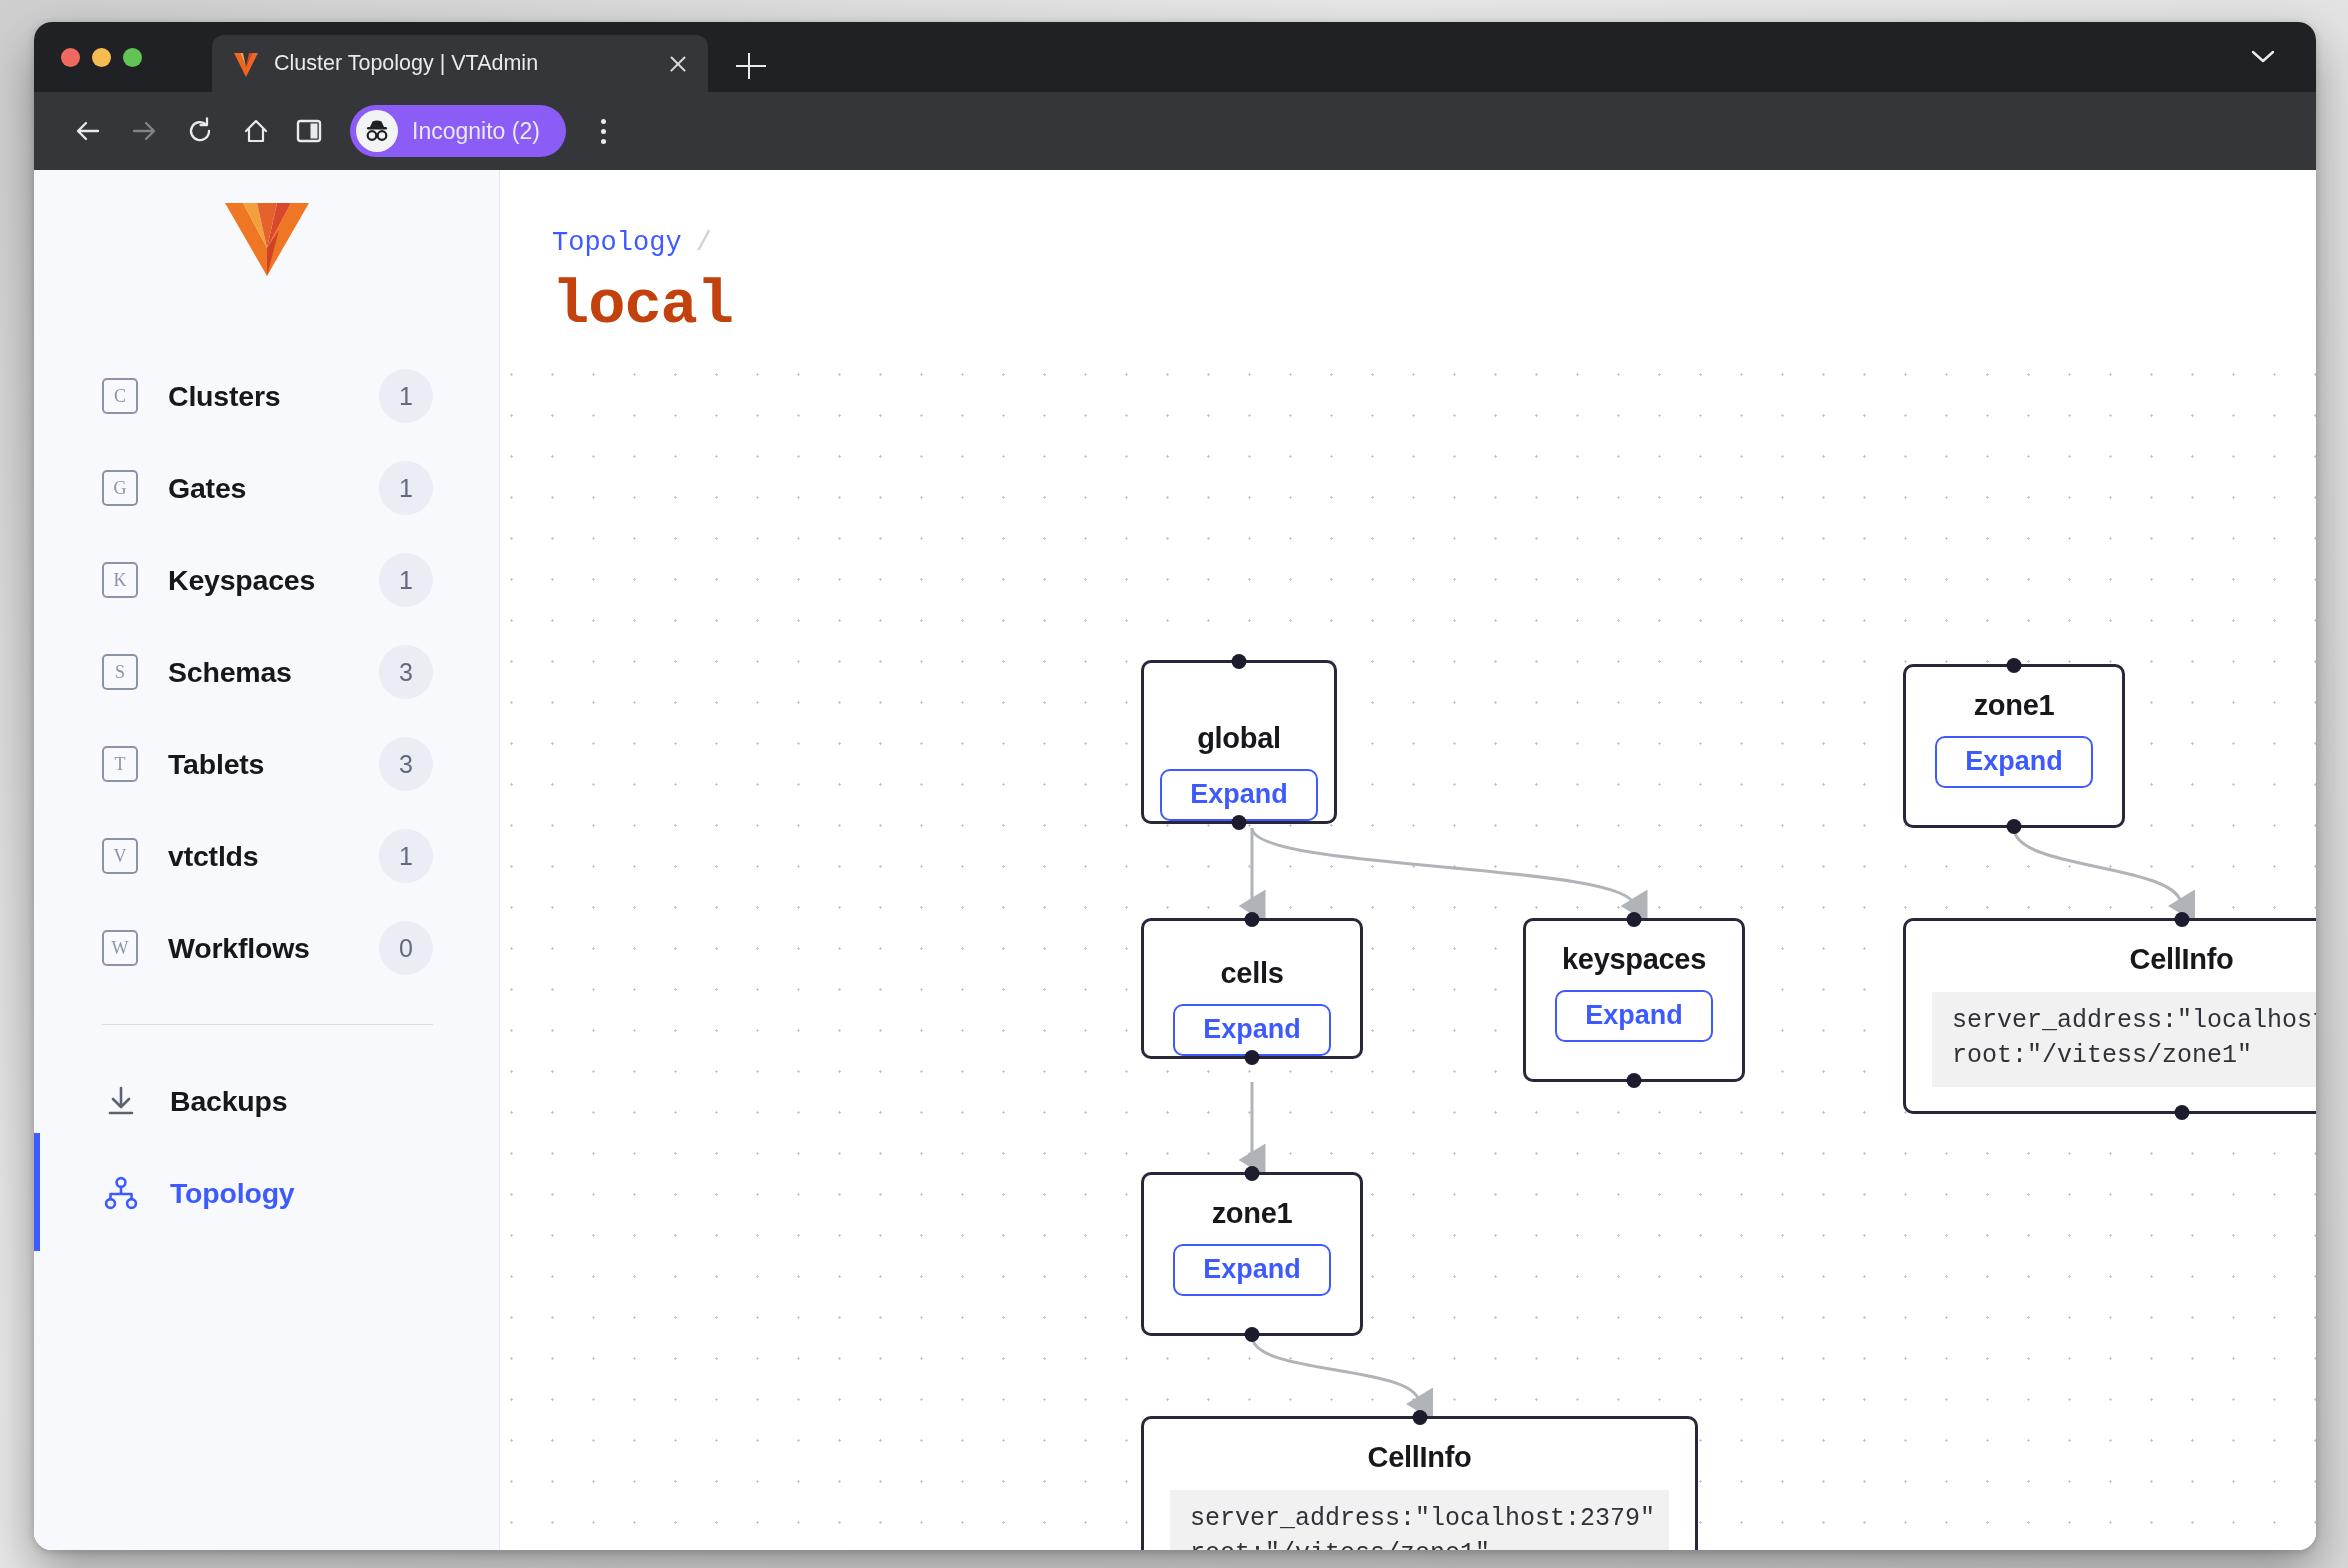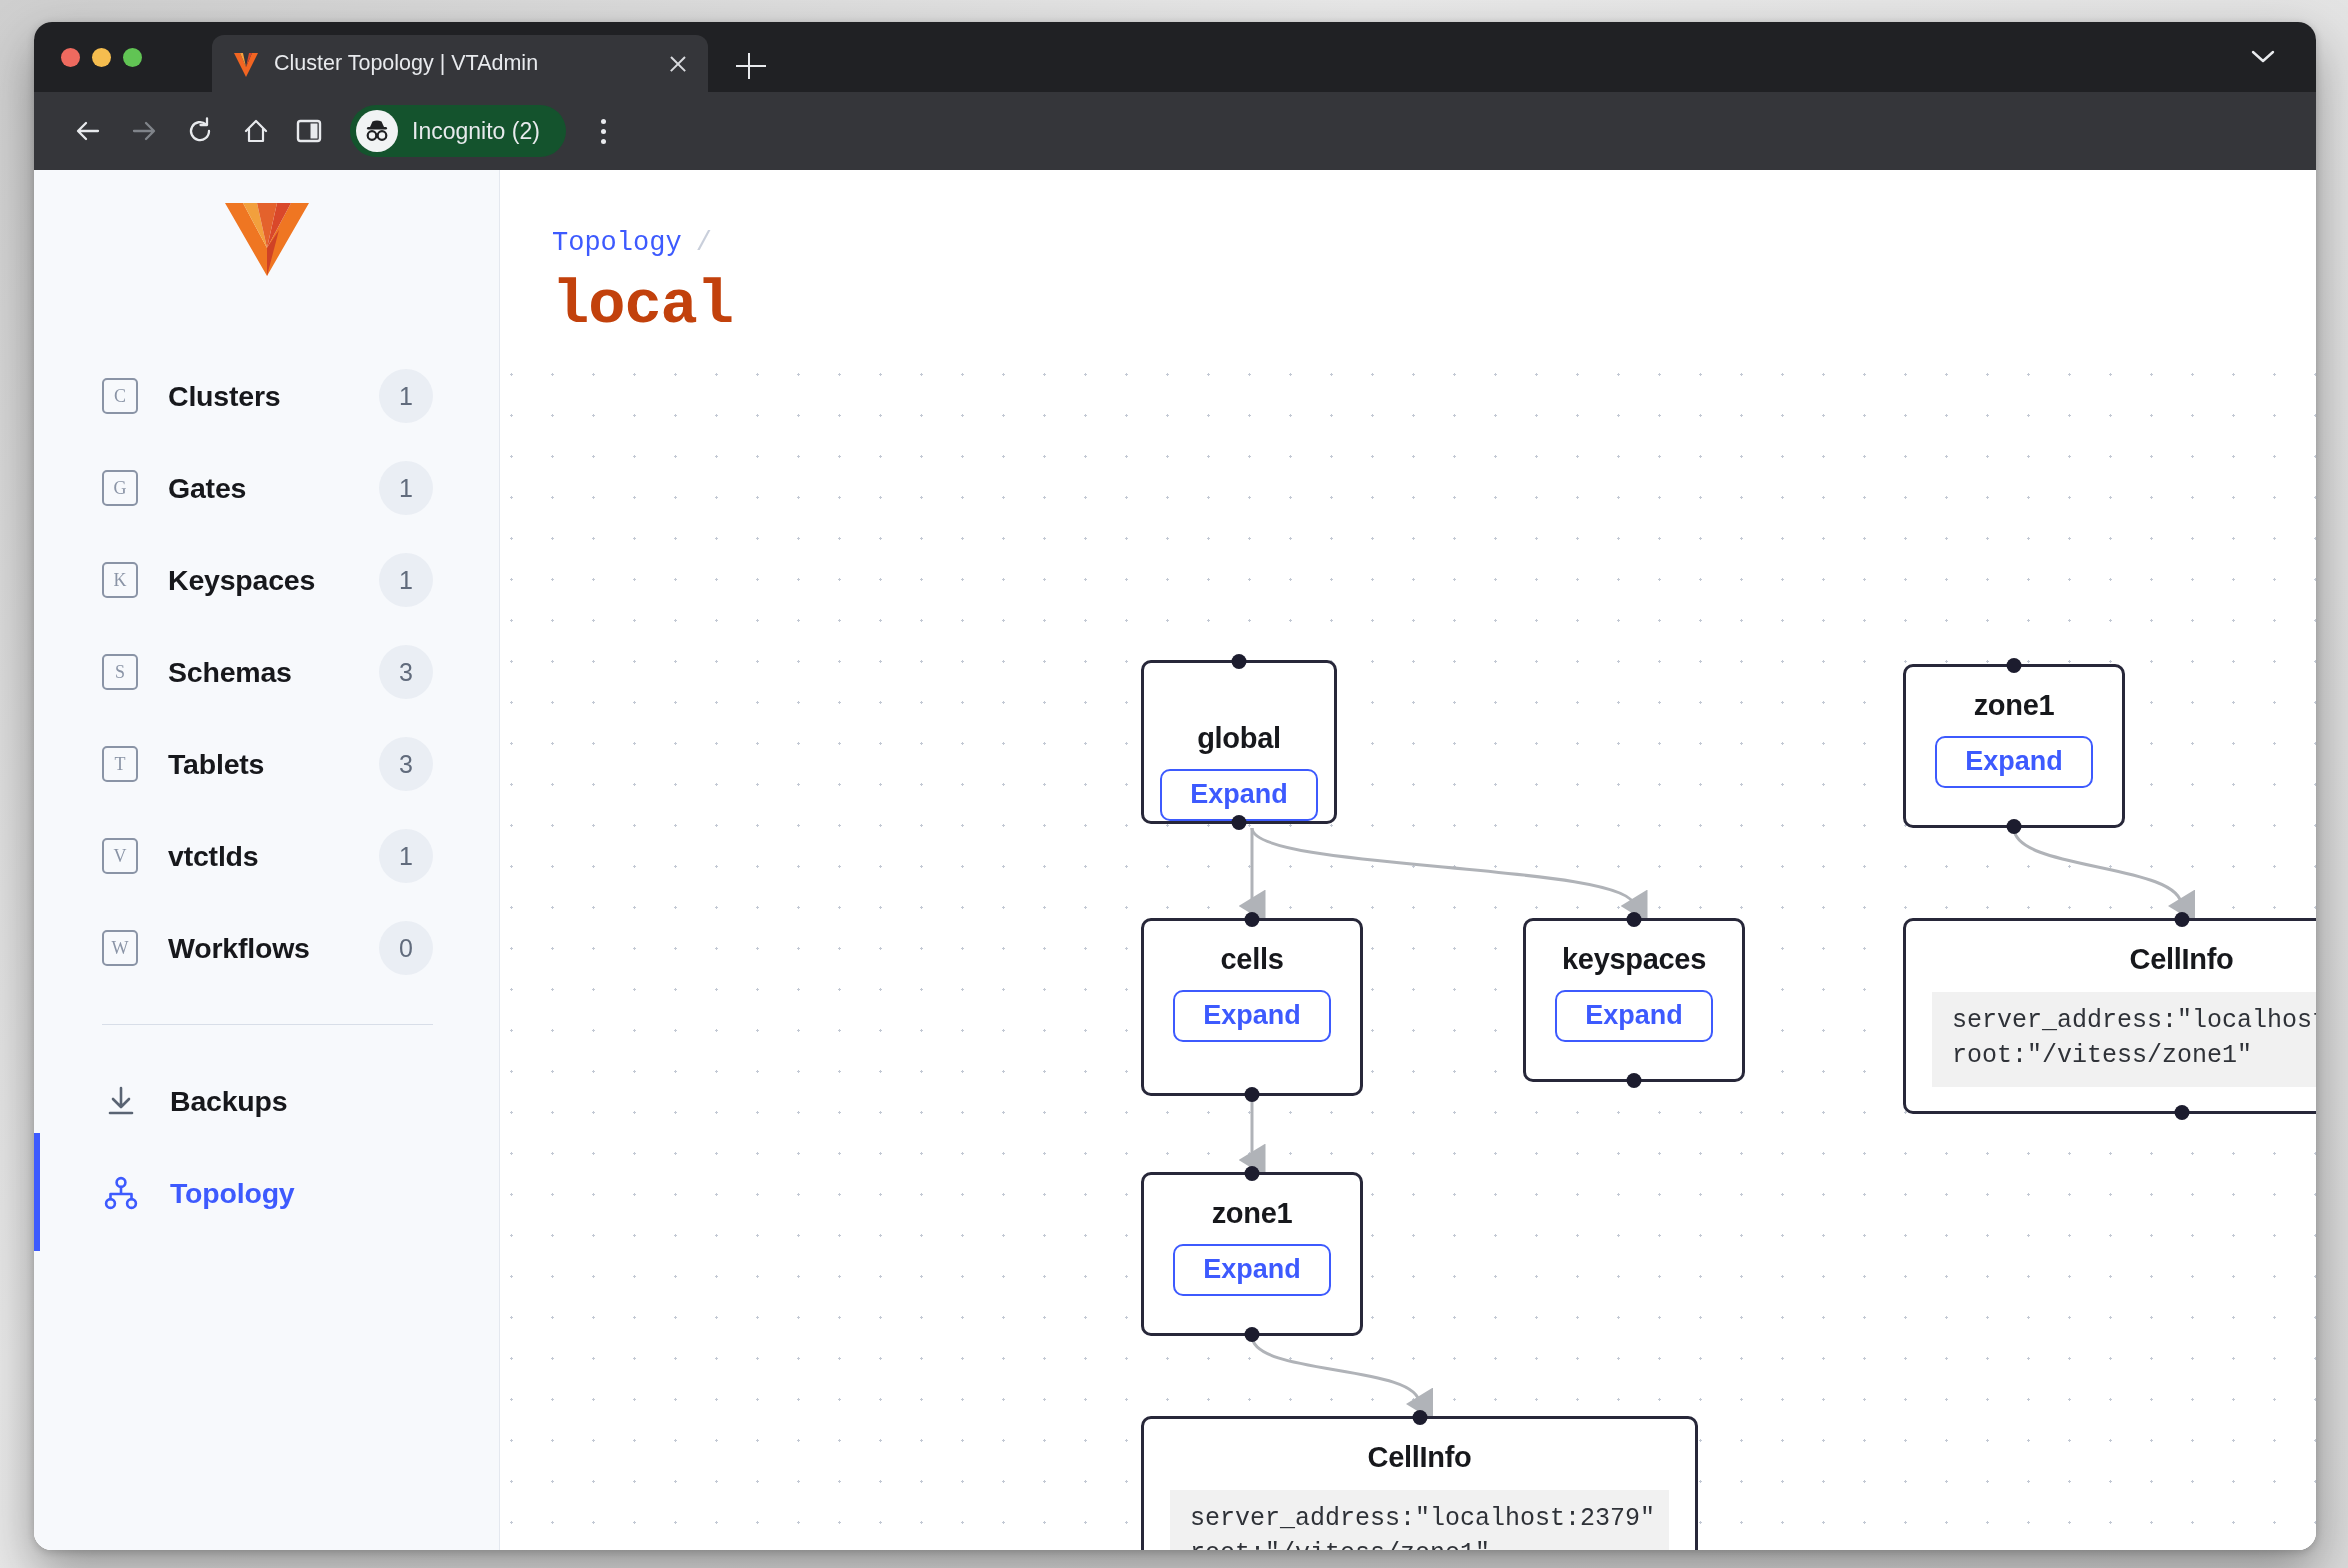--- a/index.html
+++ b/index.html
@@ -130,21 +130,21 @@
     overflow: hidden;
     flex: 1 1 auto;
   }
   #omnibox-url .host { color: #ffffff; }
   #bookmark-star { width: 40px; height: 40px; flex: 0 0 auto; margin-right: 4px; }
 
   #side-panel-button { width: 46px; height: 46px; display:flex; align-items:center; justify-content:center; }
 
   #incognito-pill {
     height: 52px;
-    background: #14532d;
+    background: #8b5cf6;
     border-radius: 26px;
     display: flex;
     align-items: center;
     padding: 0 26px 0 6px;
     margin-left: 14px;
     gap: 14px;
   }
   #incognito-avatar {
     width: 42px; height: 42px; border-radius: 50%;
     background: #f1f3f4;
@@ -527,21 +527,21 @@
               <path d="M1514 458 C 1514 500.9 1681.5 493.1 1681.5 536" stroke="#b0b3b8" stroke-width="3" fill="none" marker-end="url(#arrowhead)"></path>
             </g>
         </svg>
         <div id="nodes-layer">
             <div class="topo-node" style="left: 641px; top: 290px; width: 196px; height: 164px; justify-content: flex-end;">
               <span class="handle top"></span>
               <span class="handle bottom"></span>
               <div class="node-title">global</div>
               <button class="expand-button">Expand</button>
             </div>
-            <div class="topo-node" style="left: 641px; top: 548px; width: 222px; height: 178px;">
+            <div class="topo-node" style="left: 641px; top: 548px; width: 222px; height: 141px; justify-content: flex-end;">
               <span class="handle top"></span>
               <span class="handle bottom"></span>
               <div class="node-title">cells</div>
               <button class="expand-button">Expand</button>
             </div>
             <div class="topo-node" style="left: 1023px; top: 548px; width: 222px; height: 164px;">
               <span class="handle top"></span>
               <span class="handle bottom"></span>
               <div class="node-title">keyspaces</div>
               <button class="expand-button">Expand</button>

